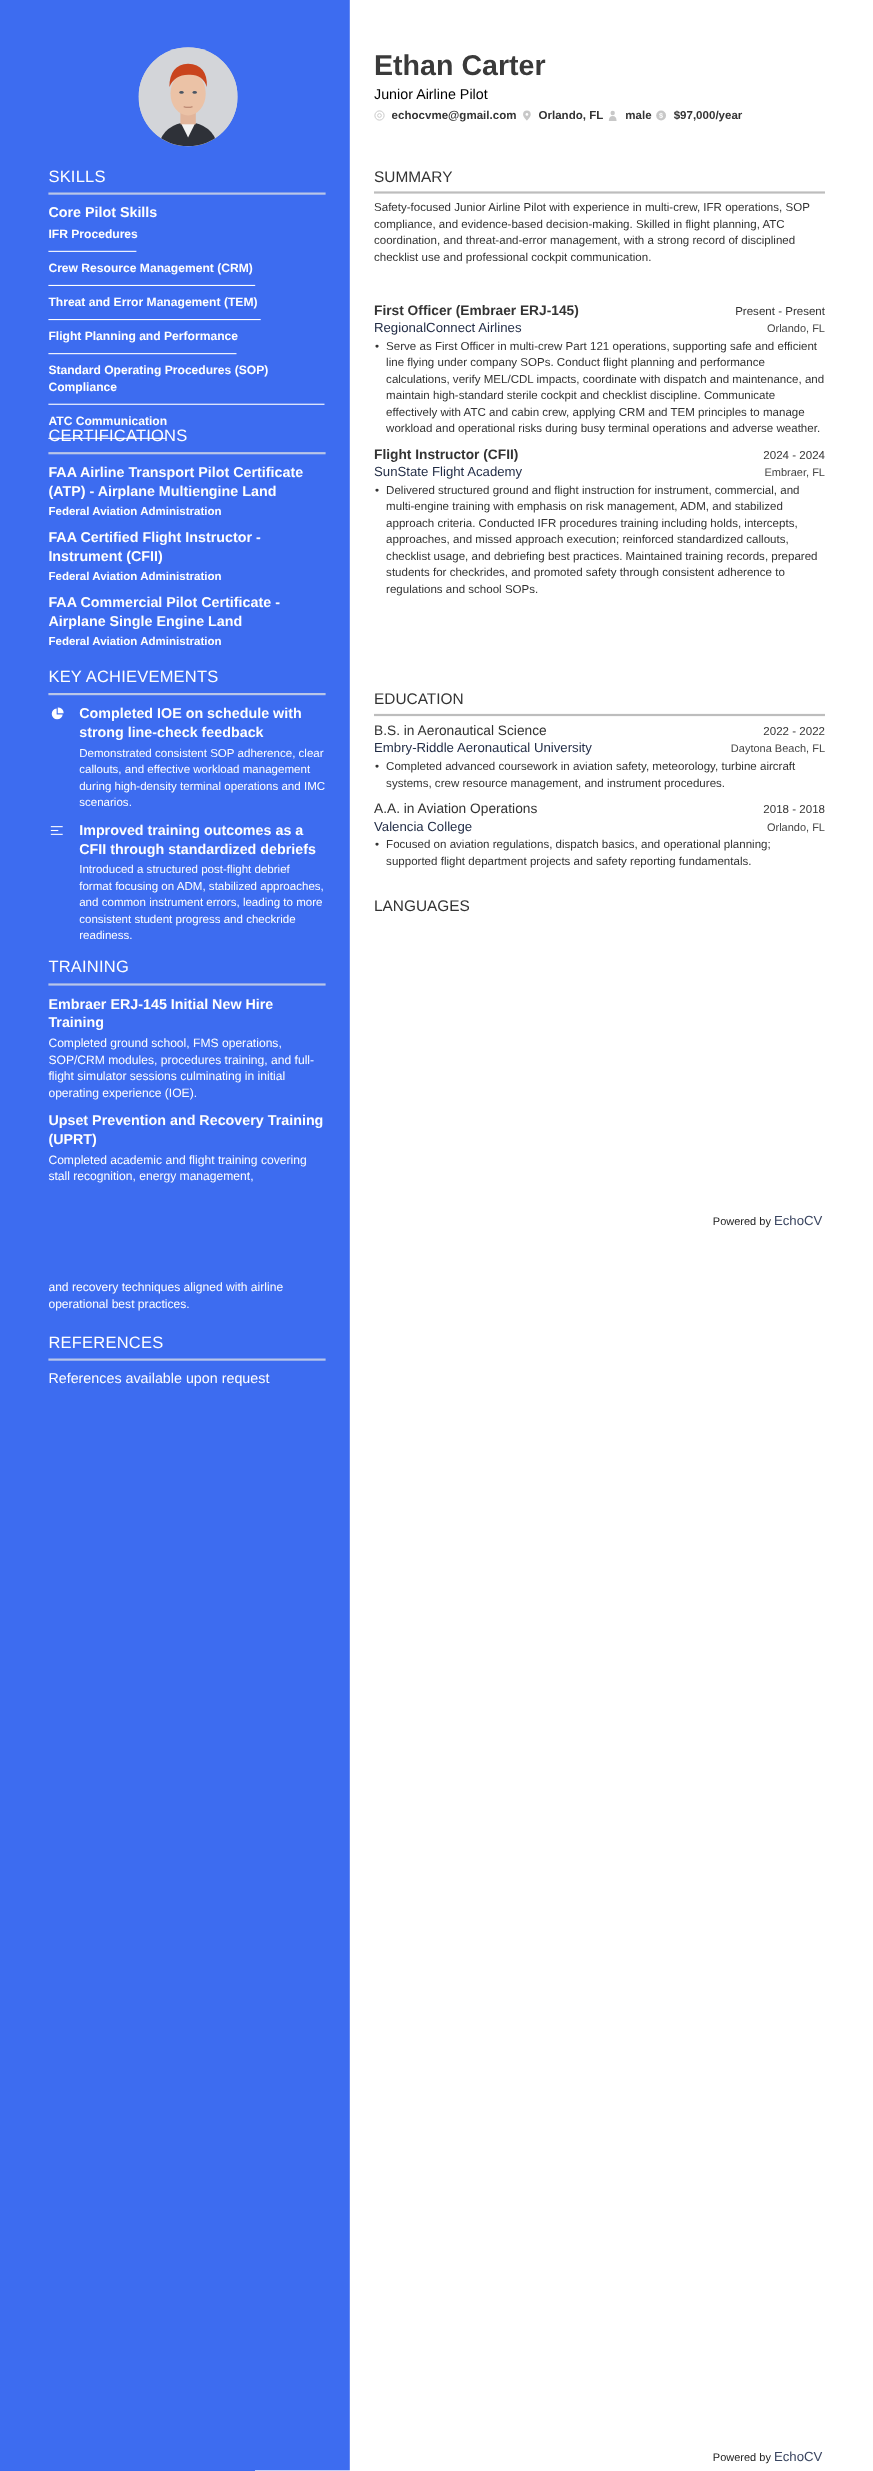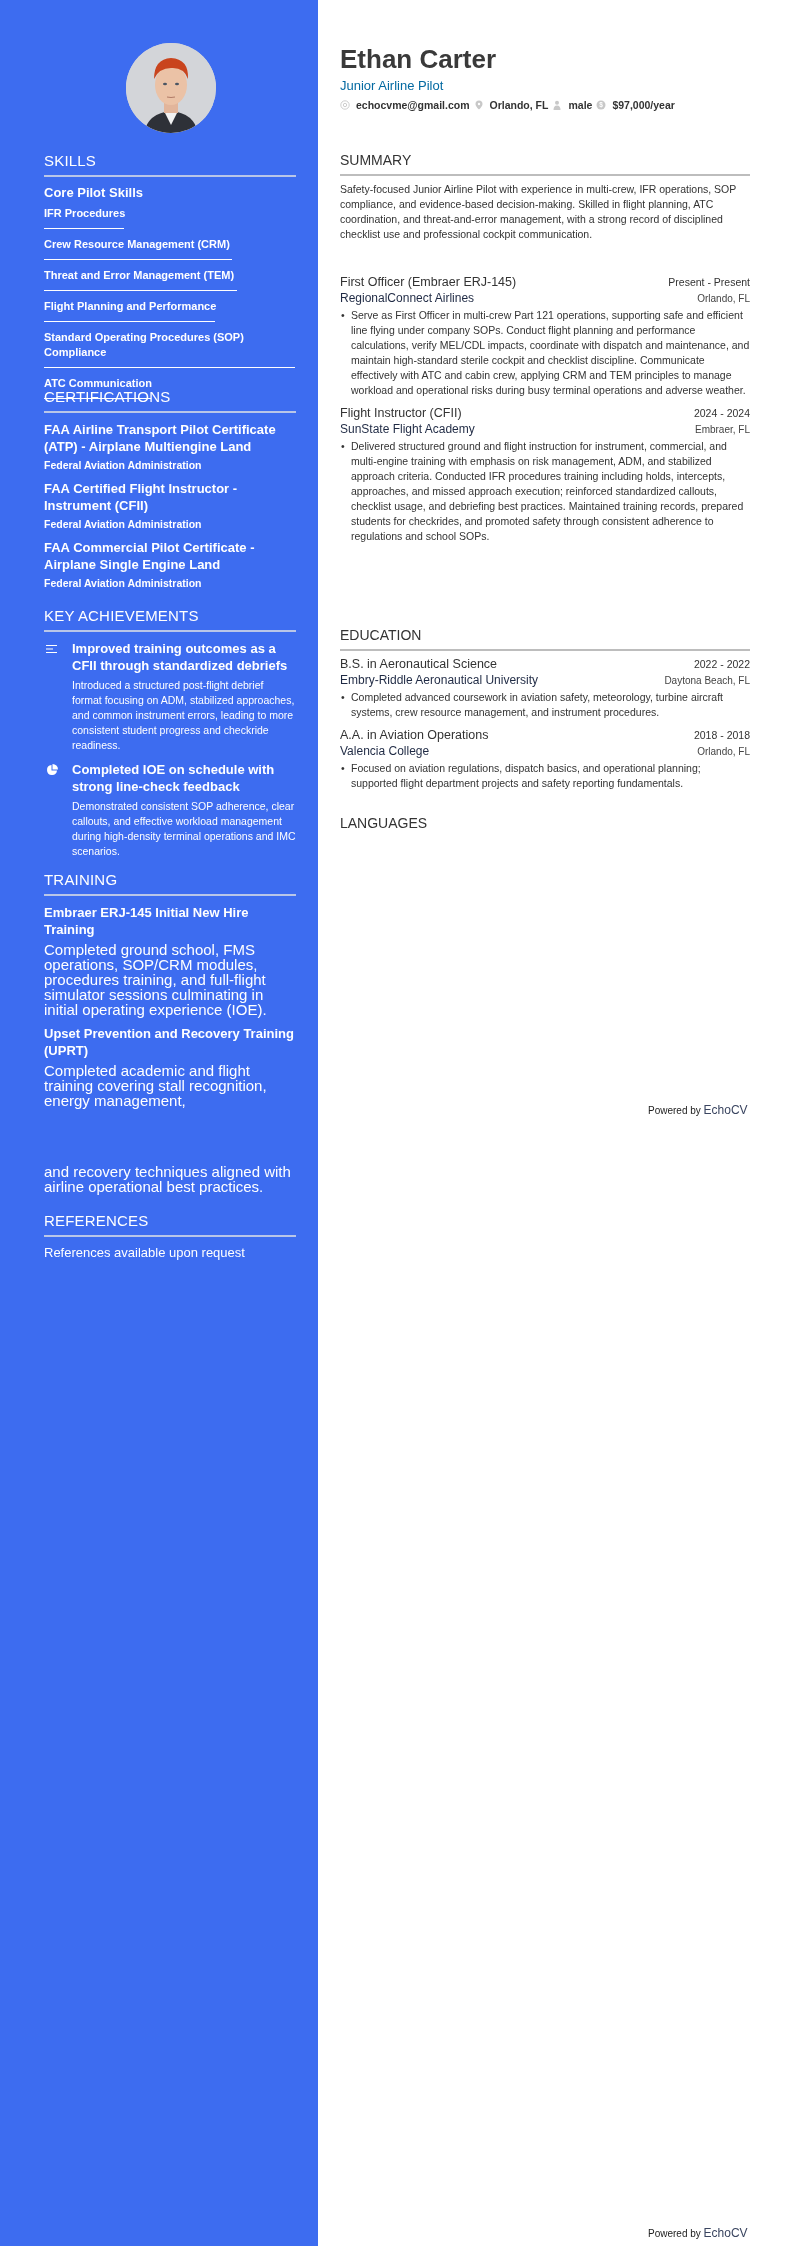--- a/index.html
+++ b/index.html
@@ -27,34 +27,34 @@
 
   .cert-title { font-size: 13px; font-weight: bold; line-height: 17px; }
   .cert-org { font-size: 10.5px; font-weight: bold; margin-top: 4px; margin-bottom: 9px; }
 
   .ach { position: relative; padding-left: 28px; margin-bottom: 8px; }
   .ach-icon { position: absolute; left: 2px; top: 3px; width: 12px; height: 12px; }
   .ach-title { font-size: 13px; font-weight: bold; line-height: 17px; }
   .ach-desc { font-size: 10.5px; line-height: 15px; margin-top: 4px; }
 
   .tr-title { font-size: 13px; font-weight: bold; line-height: 17px; }
-  .tr-desc { font-size: 15px; line-height: 15px; margin-top: 4px; margin-bottom: 8px; }
+  .tr-desc { font-size: 11px; line-height: 15px; margin-top: 4px; margin-bottom: 8px; }
   .ref-text { font-size: 13px; }
   .name { position: absolute; left: 340px; top: 44px; font-size: 26px; font-weight: bold; color: #3a3a3a; }
-  .job-title { position: absolute; left: 340px; top: 78px; font-size: 13px; color: #0369a1; }
+  .job-title { position: absolute; left: 340px; top: 78px; font-size: 13px; color: #000000; }
   .contacts { position: absolute; left: 340px; top: 99px; display: flex; gap: 4px; font-size: 10.5px; font-weight: bold; color: #333; align-items: center; }
   .contact { display: flex; align-items: center; gap: 6px; }
   .contact svg { width: 10px; height: 10px; }
 
   .main-section { position: absolute; left: 340px; width: 410px; }
   .main-heading { font-size: 14px; color: #333; padding-bottom: 6px; border-bottom: 2px solid #bdbdbd; margin-bottom: 6px; }
   .summary-text { font-size: 10.5px; line-height: 15px; color: #333; }
 
   .entry-row { display: flex; justify-content: space-between; align-items: baseline; }
-  .entry-title { font-size: 12.5px; font-weight: normal; color: #333; }
+  .entry-title { font-size: 12.5px; font-weight: bold; color: #333; }
   .entry-title.light { font-weight: normal; }
   .entry-date { font-size: 10.5px; color: #333; }
   .entry-org { font-size: 12px; color: #1f2a44; margin-top: 2px; }
   .entry-loc { font-size: 10px; color: #444; }
   .bullet { position: relative; padding-left: 11px; font-size: 10.5px; line-height: 15px; color: #333; margin-top: 3px; margin-bottom: 8px; }
   .bullet::before { content: "•"; position: absolute; left: 1px; top: 0; }
 
   .powered { position: absolute; font-size: 10px; color: #222; }
   .powered .brand { font-size: 12px; color: #3a4560; }
 </style>
@@ -118,35 +118,35 @@
     <div>
       <div class="cert-title">FAA Commercial Pilot Certificate - Airplane Single Engine Land</div>
       <div class="cert-org">Federal Aviation Administration</div>
     </div>
   </div>
 
   <div class="side-section" style="top:607px;">
     <div class="side-heading">KEY ACHIEVEMENTS</div>
     <div class="ach">
       <svg class="ach-icon" viewBox="0 0 12 12">
+        <path d="M5.5 1 A5 5 0 1 0 11 6.5 L5.5 6.5 Z" fill="#fff"></path>
+        <path d="M6.5 0 A5.5 5.5 0 0 1 12 5.5 L6.5 5.5 Z" fill="#fff"></path>
+      </svg>
+      <div class="ach-title">Completed IOE on schedule with strong line-check feedback</div>
+      <div class="ach-desc">Demonstrated consistent SOP adherence, clear callouts, and effective workload management during high-density terminal operations and IMC scenarios.</div>
+    </div>
+    <div class="ach">
+      <svg class="ach-icon" viewBox="0 0 12 12">
         <rect x="0" y="2" width="11" height="1" fill="#fff"></rect>
         <rect x="0" y="5.5" width="7" height="1" fill="#fff"></rect>
         <rect x="0" y="9" width="11" height="1" fill="#fff"></rect>
       </svg>
       <div class="ach-title">Improved training outcomes as a CFII through standardized debriefs</div>
       <div class="ach-desc">Introduced a structured post-flight debrief format focusing on ADM, stabilized approaches, and common instrument errors, leading to more consistent student progress and checkride readiness.</div>
     </div>
-    <div class="ach">
-      <svg class="ach-icon" viewBox="0 0 12 12">
-        <path d="M5.5 1 A5 5 0 1 0 11 6.5 L5.5 6.5 Z" fill="#fff"></path>
-        <path d="M6.5 0 A5.5 5.5 0 0 1 12 5.5 L6.5 5.5 Z" fill="#fff"></path>
-      </svg>
-      <div class="ach-title">Completed IOE on schedule with strong line-check feedback</div>
-      <div class="ach-desc">Demonstrated consistent SOP adherence, clear callouts, and effective workload management during high-density terminal operations and IMC scenarios.</div>
-    </div>
   </div>
 
   <div class="side-section" style="top:871px;">
     <div class="side-heading">TRAINING</div>
     <div>
       <div class="tr-title">Embraer ERJ-145 Initial New Hire Training</div>
       <div class="tr-desc">Completed ground school, FMS operations, SOP/CRM modules, procedures training, and full-flight simulator sessions culminating in initial operating experience (IOE).</div>
     </div>
     <div>
       <div class="tr-title">Upset Prevention and Recovery Training (UPRT)</div>

